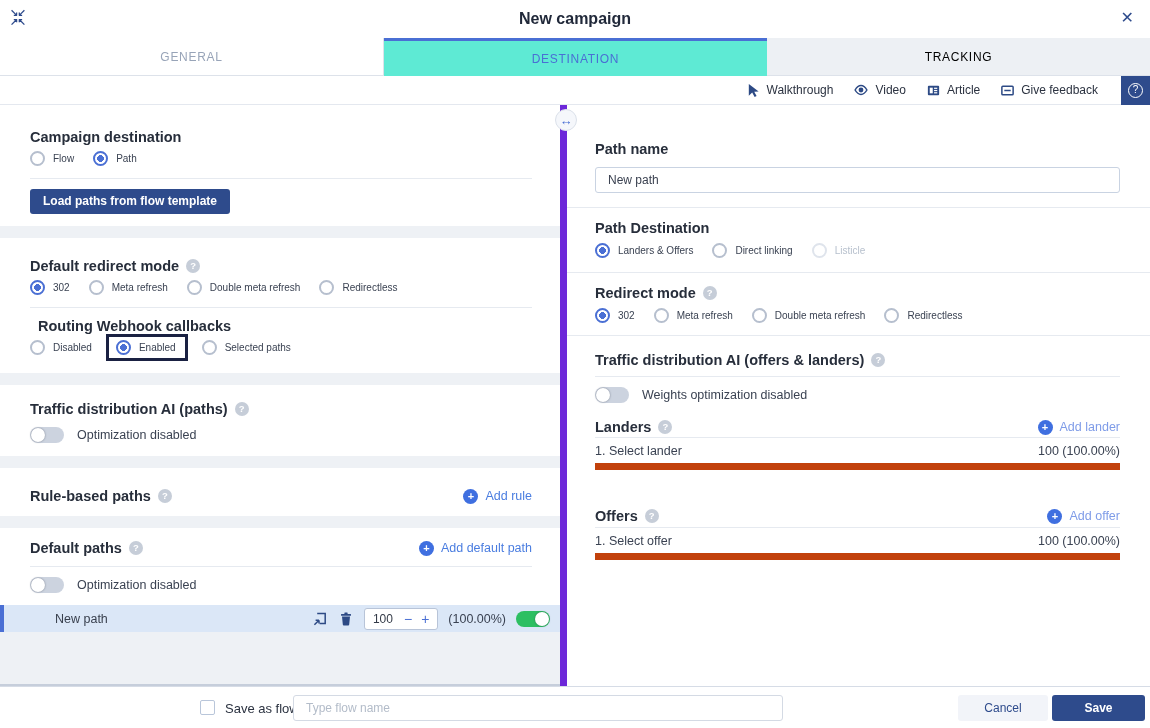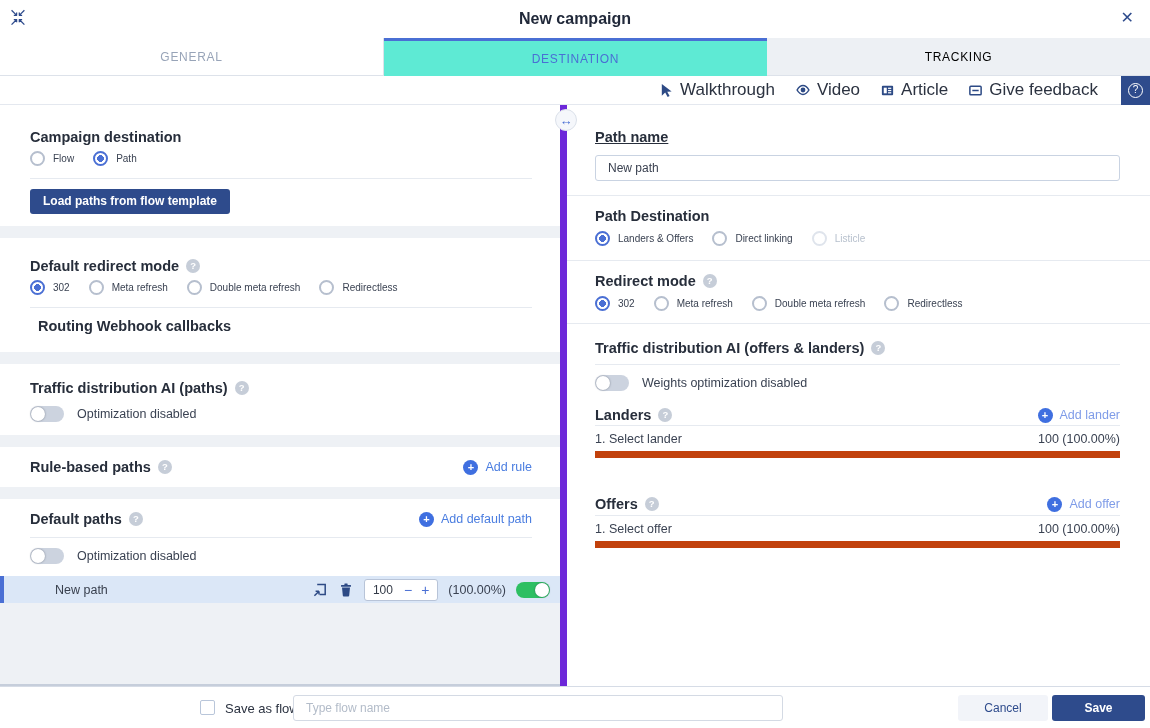--- a/index.html
+++ b/index.html
@@ -15,21 +15,21 @@
 
   
   .tabs { display:flex; height:38px; }
   .tab { flex:1; display:flex; align-items:center; justify-content:center; font-size:12px; letter-spacing:.7px; cursor:pointer; }
   .tab.inactive { background:#fff; color:#98a4b8; border-right:1px solid #dde2ea; border-bottom:1px solid #dde2ea; }
   .tab.active { background:#5eead4; color:#4a6fd4; border-top:3px solid #4a6fd4; }
   .tab.disabled { background:#edf0f4; color:#000000; border-bottom:1px solid #dde2ea; cursor:default; }
 
   
   .helpbar { position:relative; height:29px; background:#fff; border-bottom:1px solid #e4e8ef; display:flex; align-items:center; justify-content:flex-end; gap:20px; padding-right:52px; }
-  .help-item { display:flex; align-items:center; gap:6px; font-size:17px; color:#2b3240; cursor:pointer; }
+  .help-item { display:flex; align-items:center; gap:6px; font-size:12px; color:#2b3240; cursor:pointer; }
   .help-item svg { display:block; }
   .qbox { position:absolute; right:0; top:0; width:29px; height:29px; background:#2e4b8c; display:flex; align-items:center; justify-content:center; cursor:pointer; }
   .qcircle { width:15px; height:15px; border:1.3px solid #fff; border-radius:50%; color:#fff; font-size:10px; line-height:12px; text-align:center; }
 
   
   .main { position:absolute; top:105px; left:0; width:1150px; height:581px; display:flex; }
   .lpanel { width:567px; background:#eef1f5; border-right:7px solid #6d28d9; display:flex; flex-direction:column; gap:12px; box-shadow: inset 0 -2px 0 #c6cedb; }
   .rpanel { flex:1; background:#fff; padding:0 30px 0 28px; }
   .handle { position:absolute; left:555px; top:4px; width:22px; height:22px; border-radius:50%; background:#f5f7fb; border:1px solid #dbe1ea; color:#4a6fd4; font-size:13px; font-weight:bold; display:flex; align-items:center; justify-content:center; cursor:col-resize; z-index:5; }
 
@@ -178,36 +178,52 @@
             <span class="rb"></span>
             <span>Double meta refresh</span>
           </label>
           <label class="radio">
             <span class="rb"></span>
             <span>Redirectless</span>
           </label>
         </div>
         <div class="div" style="margin-top:12px;"></div>
         <div class="h" style="margin-top:10px;margin-left:8px;">Routing Webhook callbacks</div>
+        <div class="rrow" style="margin-top:6px; gap:14px;">
+          <label class="radio">
+            <span class="rb"></span>
+            <span>Disabled</span>
+          </label>
+          <span class="hl-box">
+            <label class="radio">
+              <span class="rb sel"></span>
+              <span>Enabled</span>
+            </label>
+          </span>
+          <label class="radio">
+            <span class="rb"></span>
+            <span>Selected paths</span>
+          </label>
+        </div>
       </div>
 
       <div class="card" style="padding-top:16px; padding-bottom:13px;">
         <div class="h">
           <span>Traffic distribution AI (paths)</span>
           <span class="qh">?</span>
         </div>
         <div class="tgrow" style="margin-top:10px;">
           <span class="tg">
               <span class="knob"></span>
             </span>
           <span>Optimization disabled</span>
         </div>
       </div>
 
-      <div class="card" style="padding-top:12px; padding-bottom:12px;">
+      <div class="card" style="padding-top:20px; padding-bottom:12px;">
         <div class="hrow">
           <div class="h">
             <span>Rule-based paths</span>
             <span class="qh">?</span>
           </div>
           <span class="addlink strong">
             <span class="plus">+</span>
             <span>Add rule</span>
           </span>
         </div>
@@ -249,21 +265,21 @@
           </span>
           <span class="pct">(100.00%)</span>
           <span class="tg on">
               <span class="knob"></span>
             </span>
         </div>
       </div>
     </div>
 
     <div class="rpanel">
-      <div class="h" style="margin-top:24px;text-decoration:underline;">Path name</div>
+      <div class="h" style="margin-top:36px;">Path name</div>
       <input class="input" style="margin-top: 10px;" type="text" value="New path">
       <div class="div" style="margin-top:14px; margin-left:-28px; margin-right:-30px;"></div>
 
       <div class="h" style="margin-top:12px;">Path Destination</div>
       <div class="rrow" style="margin-top:7px;">
         <label class="radio">
           <span class="rb sel"></span>
           <span>Landers &amp; Offers</span>
         </label>
         <label class="radio">

